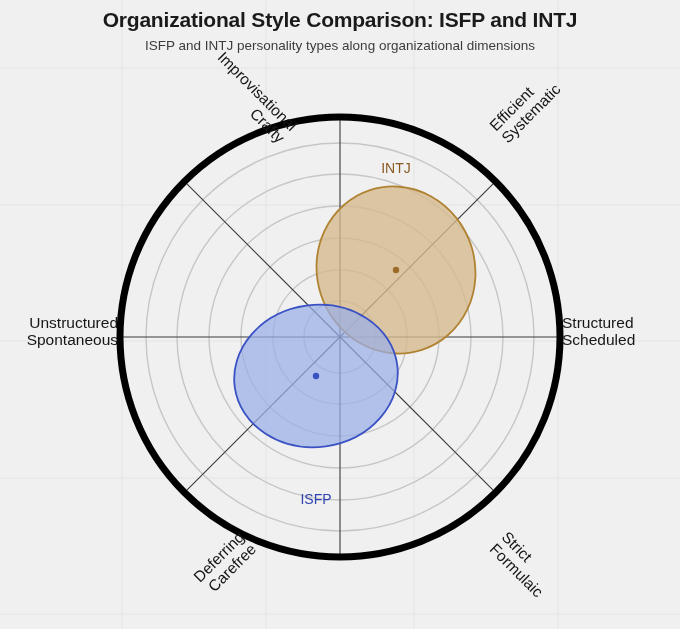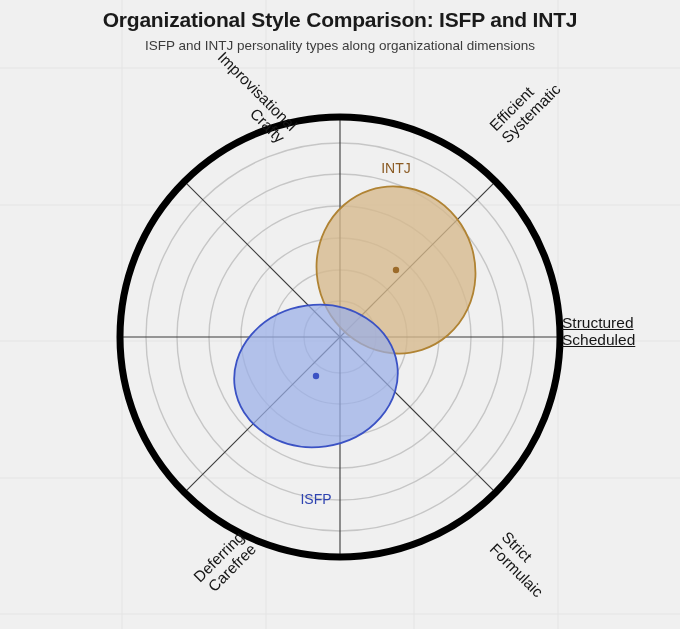--- a/index.html
+++ b/index.html
@@ -55,21 +55,21 @@
   .axis-label {
     position: absolute;
     font-size: 15.5px;
     color: #161616;
     line-height: 1.12;
     white-space: nowrap;
   }
   .axis-label .l2 { display: block; }
   .lab-top     { left: 340px; top: 76px;  transform: translateX(-50%); text-align: center; }
   .lab-bottom  { left: 340px; top: 553px; transform: translateX(-50%); text-align: center; }
-  .lab-right   { left: 562px; top: 314px; text-align: left; text-decoration: underline; }
+  .lab-right   { left: 562px; top: 314px; text-align: left; }
   .lab-left    { left: 118px; top: 314px; transform: translateX(-100%); text-align: right; }
   .lab-tr { left: 486px; top: 122px; transform: rotate(-45deg); transform-origin: 0 0; text-align: left; }
   .lab-tl { left: 196px; top: 122px; transform: rotate(45deg); transform-origin: 100% 0; text-align: right; }
   .lab-bl { left: 196px; top: 518px; transform: rotate(-45deg); transform-origin: 100% 100%; text-align: right; }
   .lab-br { left: 486px; top: 518px; transform: rotate(45deg); transform-origin: 0 100%; text-align: left; }
   .lab-tl, .lab-bl { }
   .series-label {
     position: absolute;
     font-size: 14px;
     white-space: nowrap;
@@ -150,20 +150,24 @@
     <span>Strict</span>
     <span class="l2">Formulaic</span>
   </div>
 
 
   <div class="axis-label lab-bl">
     <span>Deferring</span>
     <span class="l2">Carefree</span>
   </div>
 
+  <div class="axis-label lab-left">
+    <span>Unstructured</span>
+    <span class="l2">Spontaneous</span>
+  </div>
 
   <div class="axis-label lab-tl">
     <span>Improvisational</span>
     <span class="l2">Crafty</span>
   </div>
 
   <div class="series-label lbl-intj" style="color:#8a5a22">INTJ</div>
   <div class="series-label lbl-isfp" style="color:#2e43b0">ISFP</div>
 
 </div>

